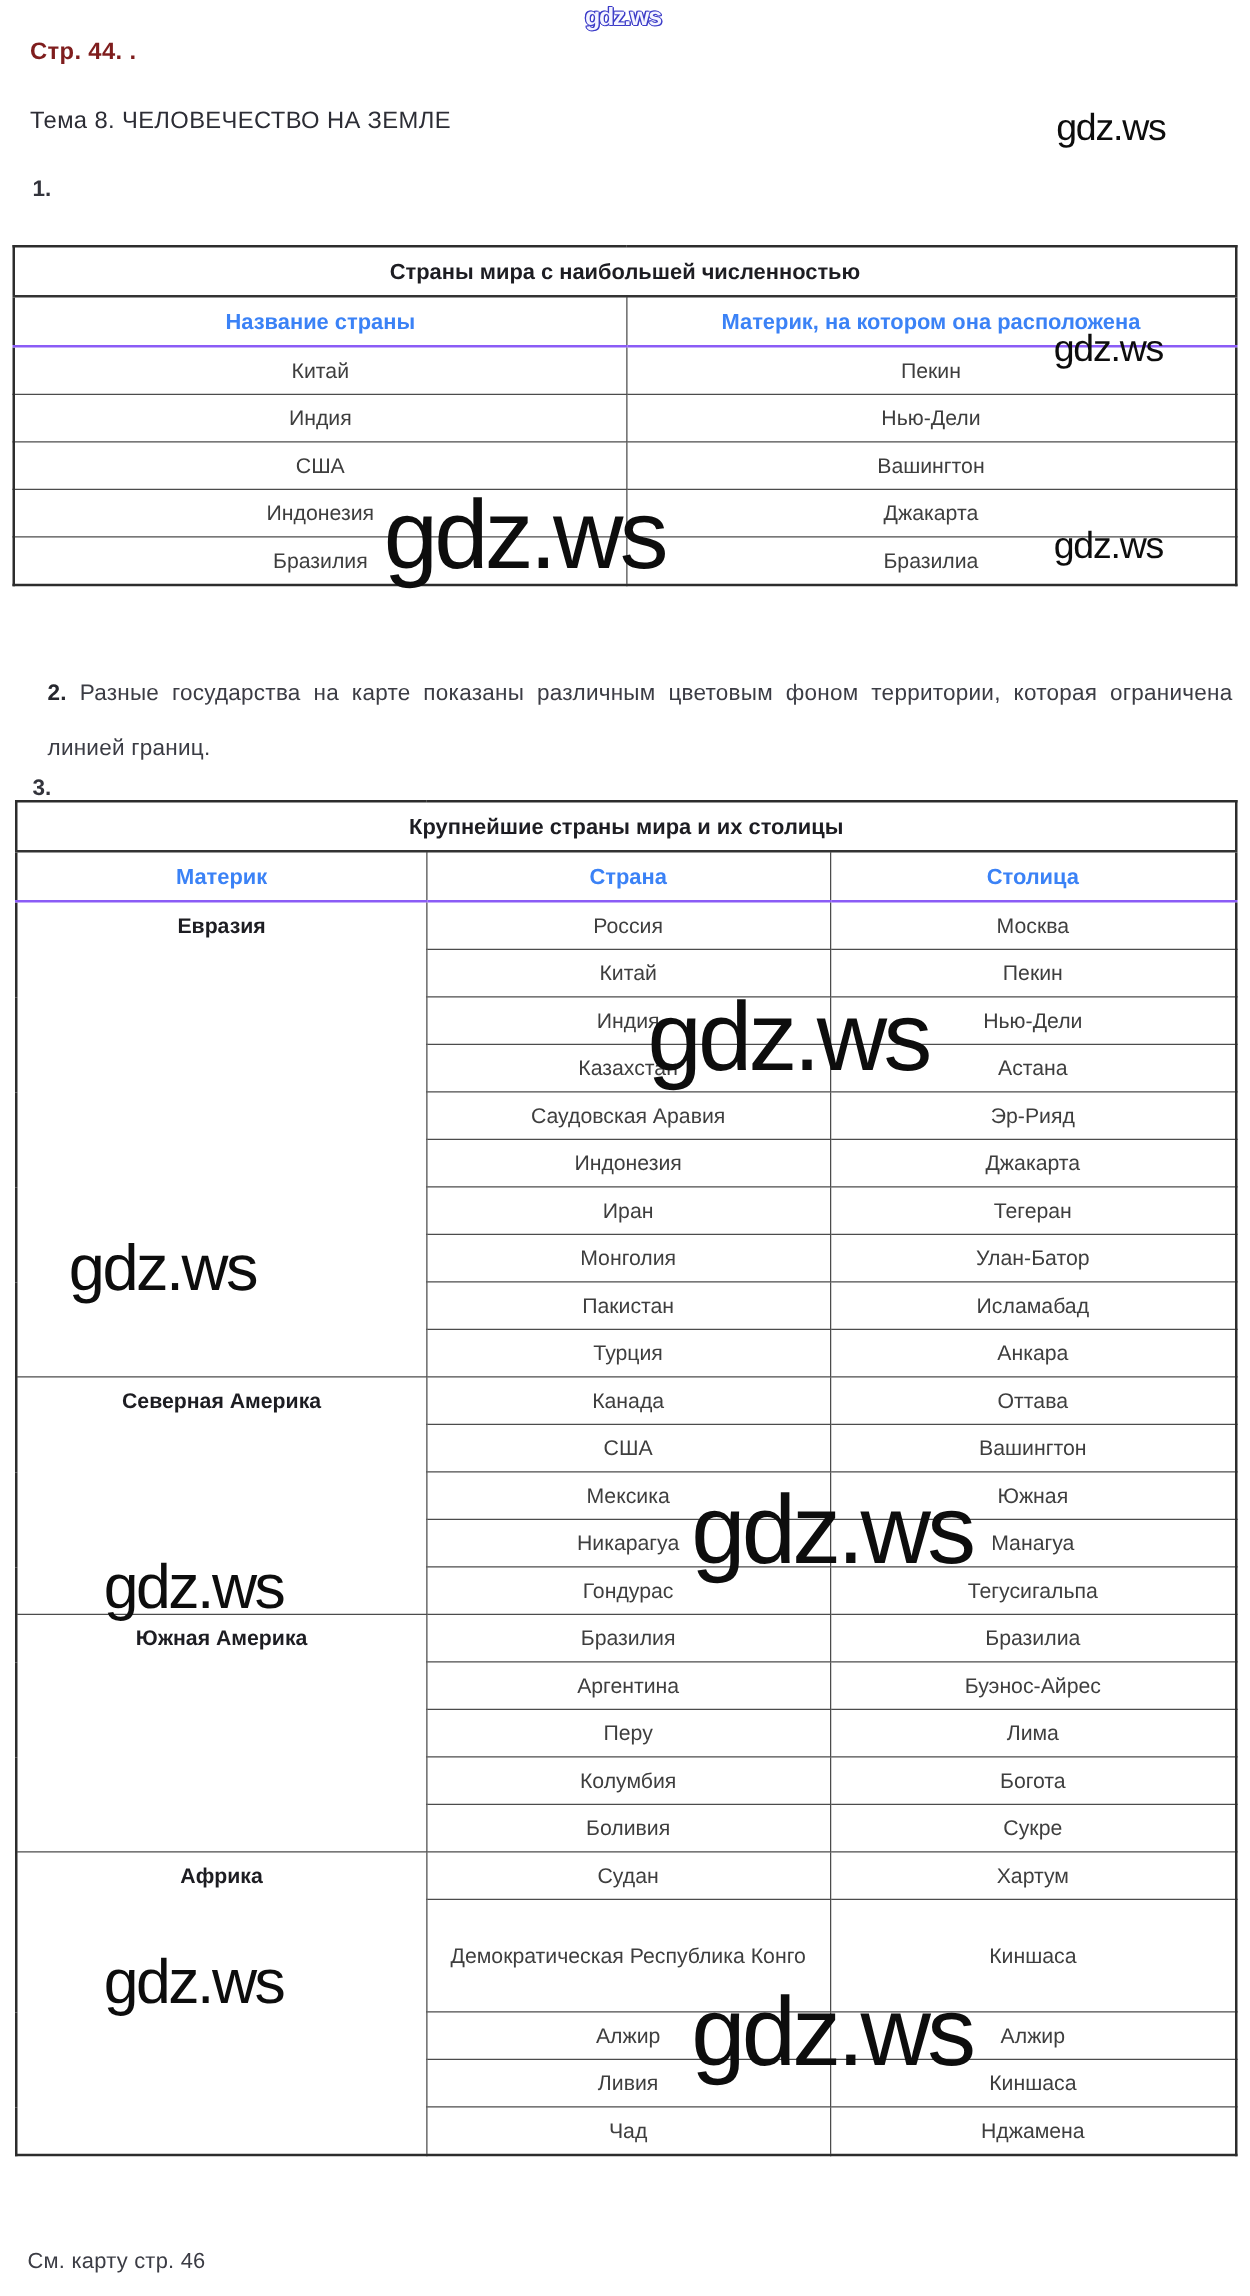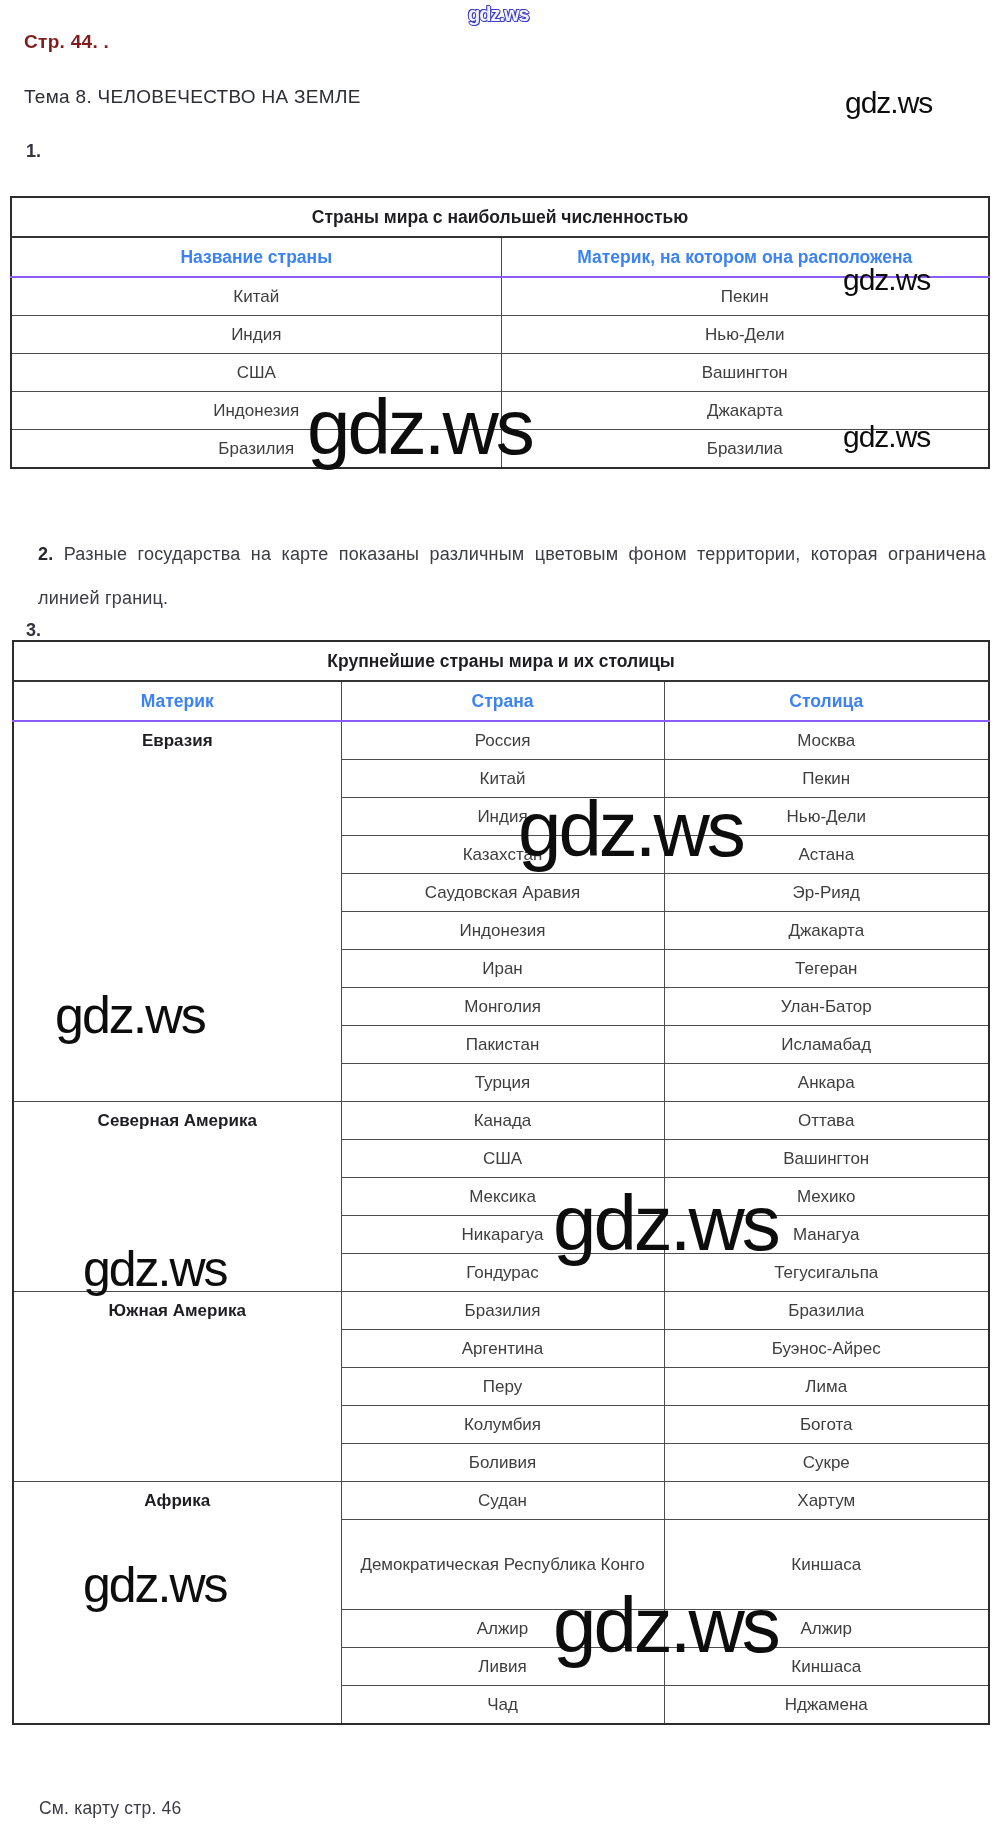--- a/index.html
+++ b/index.html
@@ -16,21 +16,21 @@
   .topic{left:24px;top:86px;font-size:19px;font-weight:400;color:#2c2d35;letter-spacing:.3px;}
   .qnum{font-size:18px;font-weight:700;color:#33343c;}
   .q1{left:26px;top:141px;}
   .q3{left:26px;top:620px;}
   .para{
     left:22px;top:516px;width:948px;
     font-size:18px;line-height:44px;color:#3b3c44;
     letter-spacing:.2px;text-align:justify;margin:16px;
   }
   .para b{color:#26272e;}
-  .footer{left:39px;top:1798px;font-size:17.5px;color:#3b3c44;letter-spacing:.2px;}
+  .footer{left:22px;top:1798px;font-size:17.5px;color:#3b3c44;letter-spacing:.2px;}
   
   table{border-collapse:collapse;table-layout:fixed;position:absolute;background:#fff;
         border:2px solid #2c2c2c;padding-left:31px;}
   #t1{left:10px;top:196px;width:978px;}
   #t2{left:12px;top:640px;width:976px;}
   td{
     border:1px solid #4c4c4c;
     text-align:center;vertical-align:middle;
     font-size:17px;color:#3e3e3e;
     height:37px;line-height:37px;padding:0 4px;
@@ -183,21 +183,21 @@
           <td class="cont" rowspan="5">Северная Америка</td>
           <td>Канада</td>
           <td>Оттава</td>
         </tr>
         <tr>
           <td>США</td>
           <td>Вашингтон</td>
         </tr>
         <tr>
           <td>Мексика</td>
-          <td>Мехико</td>
+          <td>Южная</td>
         </tr>
         <tr>
           <td>Никарагуа</td>
           <td>Манагуа</td>
         </tr>
         <tr>
           <td>Гондурас</td>
           <td>Тегусигальпа</td>
         </tr>
         <tr>

